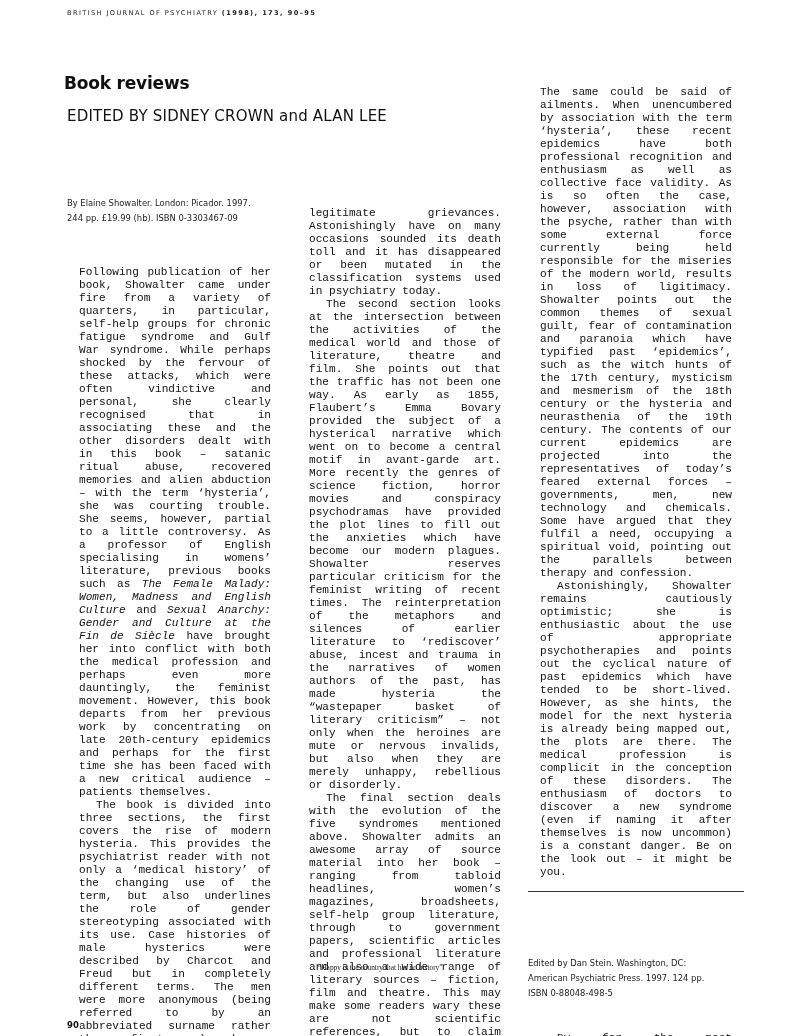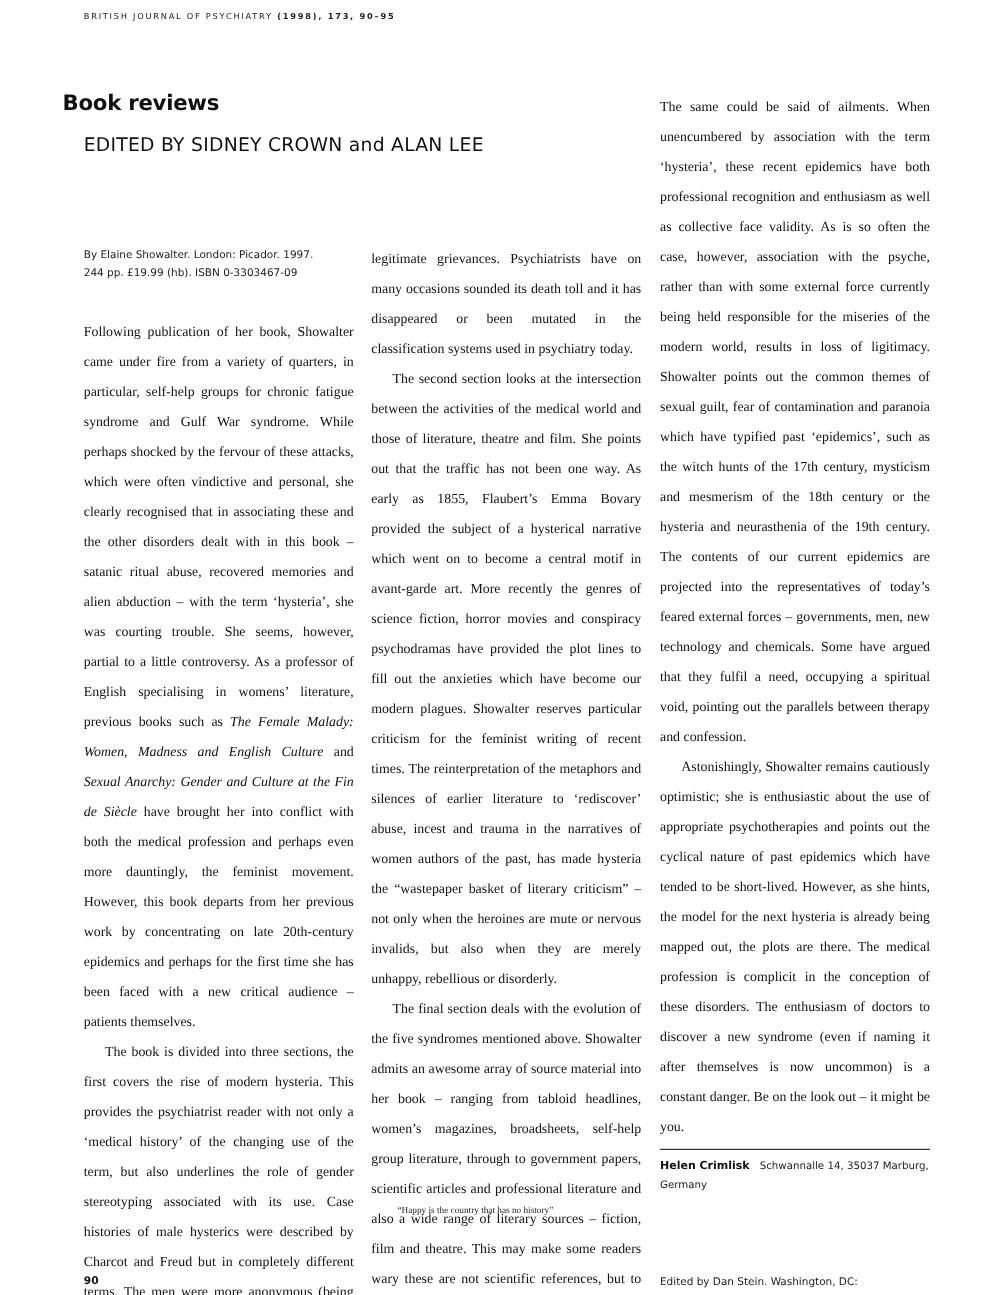--- a/index.html
+++ b/index.html
@@ -5,21 +5,21 @@
   html, body { margin: 0; padding: 0; background: #ffffff; }
   body { width: 800px; height: 1036px; position: relative; overflow: hidden; color: #111; }
 
   .running-head {
     position: absolute; left: 67px; top: 9px;
     font-family: "DejaVu Sans", sans-serif; font-size: 6.6px; letter-spacing: 1.4px; color: #222;
   }
   .running-head b { font-weight: bold; }
 
   .section-title {
-    position: absolute; left: 50px; top: 73px;
+    position: absolute; left: 64px; top: 73px;
     font-family: "DejaVu Sans", sans-serif; font-weight: bold; font-size: 17px; color: #111;
     letter-spacing: -0.2px;
   }
   .editors {
     position: absolute; left: 67px; top: 107px;
     font-family: "DejaVu Sans", sans-serif; font-size: 15px; color: #111; letter-spacing: 0.2px;
   }
   .editors .and { text-transform: none; }
 
   .col { position: absolute; width: 216px; }
@@ -28,22 +28,22 @@
   .col3 { left: 528px; top: 74px; }
 
   .review-title {
     font-family: "DejaVu Sans", sans-serif; font-weight: bold; font-size: 10.6px; line-height: 15.5px;
     margin: 0 0 6px 0; color: #111;
   }
   .biblio {
     font-family: "DejaVu Sans", sans-serif; font-size: 8.4px; line-height: 14.8px; color: #222; margin: 0;
   }
   .body-text {
-    font-family: Liberation Serif, serif; font-size: 11.1px; line-height: 24px; color: #111;
-    text-align: justify; margin: 0; hyphens: manual;
+    font-family: Liberation Mono, monospace; font-size: 11.1px; line-height: 13px; color: #111;
+    text-align: justify; margin: 12px; hyphens: manual;
   }
   .body-text p { margin: 0; text-indent: 0; }
   .body-text p.indent { text-indent: 17px; }
   .body-text i { font-style: italic; }
 
   .gap-after-biblio { height: 28px; }
 
   .quote {
     position: absolute; left: 318px; top: 963px;
     font-family: Liberation Serif, serif; font-size: 7.4px; color: #222;
@@ -79,35 +79,32 @@
   <div class="biblio">244 pp. £19.99 (hb). ISBN 0-3303467-09</div>
   <div class="gap-after-biblio"></div>
   <div class="body-text">
     <p><span>Following publication of her book, Showalter came under fire from a variety of quarters, in particular, self-help groups for chronic fatigue syndrome and Gulf War syndrome. While perhaps shocked by the fervour of these attacks, which were often vindictive and personal, she clearly recognised that in associating these and the other disorders dealt with in this book – satanic ritual abuse, recovered memories and alien abduction – with the term ‘hysteria’, she was courting trouble. She seems, however, partial to a little controversy. As a professor of English specialising in womens’ literature, previous books such as </span><i>The Female Malady: Women, Madness and English Culture</i><span> and </span><i>Sexual Anarchy: Gender and Culture at the Fin de Siècle</i><span> have brought her into conflict with both the medical profession and perhaps even more dauntingly, the feminist movement. However, this book departs from her previous work by concentrating on late 20th-century epidemics and perhaps for the first time she has been faced with a new critical audience – patients themselves.</span></p>
     <p class="indent" id="p2col">The book is divided into three sections, the first covers the rise of modern hysteria. This provides the psychiatrist reader with not only a ‘medical history’ of the changing use of the term, but also underlines the role of gender stereotyping associated with its use. Case histories of male hysterics were described by Charcot and Freud but in completely different terms. The men were more anonymous (being referred to by an abbreviated surname rather than a first name) and case histories were less frequently published. Thus, they have not become the archetypes that are Anna O and Dora. Where acknowledged, male hysteria was associated with femininity, delicateness and homosexuality. The term ‘hysteria’ can be relied upon to arouse fierce debate among feminists – to whom it represents the trivialisation of womens’</p>
   </div>
 </div>
 
 <div class="col col2">
   <div class="body-text">
-    <p id="p2cont">legitimate grievances. Psychiatrists have on many occasions sounded its death toll and it has disappeared or been mutated in the classification systems used in psychiatry today.</p>
+    <p id="p2cont">legitimate grievances. Astonishingly have on many occasions sounded its death toll and it has disappeared or been mutated in the classification systems used in psychiatry today.</p>
     <p class="indent">The second section looks at the intersection between the activities of the medical world and those of literature, theatre and film. She points out that the traffic has not been one way. As early as 1855, Flaubert’s Emma Bovary provided the subject of a hysterical narrative which went on to become a central motif in avant-garde art. More recently the genres of science fiction, horror movies and conspiracy psychodramas have provided the plot lines to fill out the anxieties which have become our modern plagues. Showalter reserves particular criticism for the feminist writing of recent times. The reinterpretation of the metaphors and silences of earlier literature to ‘rediscover’ abuse, incest and trauma in the narratives of women authors of the past, has made hysteria the “wastepaper basket of literary criticism” – not only when the heroines are mute or nervous invalids, but also when they are merely unhappy, rebellious or disorderly.</p>
     <p class="indent">The final section deals with the evolution of the five syndromes mentioned above. Showalter admits an awesome array of source material into her book – ranging from tabloid headlines, women’s magazines, broadsheets, self-help group literature, through to government papers, scientific articles and professional literature and also a wide range of literary sources – fiction, film and theatre. This may make some readers wary these are not scientific references, but to claim that is to misunderstand the nature of the work. The evolution of these disorders demonstrates the impact of word of mouth, mass communication and the media. She points out the impact of irresponsible journalism, not only tabloid conspiracy theorists, but also the so called ‘informed’ broadsheet articles and first-person narrative accounts which regurgitate uncritically studies of poor or dubious quality.</p>
   </div>
 </div>
 
 <div class="col col3">
   <div class="body-text">
     <p>The same could be said of ailments. When unencumbered by association with the term ‘hysteria’, these recent epidemics have both professional recognition and enthusiasm as well as collective face validity. As is so often the case, however, association with the psyche, rather than with some external force currently being held responsible for the miseries of the modern world, results in loss of ligitimacy. Showalter points out the common themes of sexual guilt, fear of contamination and paranoia which have typified past ‘epidemics’, such as the witch hunts of the 17th century, mysticism and mesmerism of the 18th century or the hysteria and neurasthenia of the 19th century. The contents of our current epidemics are projected into the representatives of today’s feared external forces – governments, men, new technology and chemicals. Some have argued that they fulfil a need, occupying a spiritual void, pointing out the parallels between therapy and confession.</p>
     <p class="indent">Astonishingly, Showalter remains cautiously optimistic; she is enthusiastic about the use of appropriate psychotherapies and points out the cyclical nature of past epidemics which have tended to be short-lived. However, as she hints, the model for the next hysteria is already being mapped out, the plots are there. The medical profession is complicit in the conception of these disorders. The enthusiasm of doctors to discover a new syndrome (even if naming it after themselves is now uncommon) is a constant danger. Be on the look out – it might be you.</p>
   </div>
   <div class="rule"></div>
-  <div class="signoff">
-    <b>Helen Crimlisk</b><span>Schwannalle 14, 35037 Marburg, Germany</span>
-  </div>
 
   <div class="review2">
     <div class="biblio">Edited by Dan Stein. Washington, DC:</div>
     <div class="biblio">American Psychiatric Press. 1997. 124 pp.</div>
     <div class="biblio">ISBN 0-88048-498-5</div>
     <div style="height:20px"></div>
     <div class="body-text">
       <p class="indent">By far the most interesting response, however, is to explore the possibility that cognitive–behavioural therapy and analytic therapy use different languages to describe</p>
     </div>
   </div>

